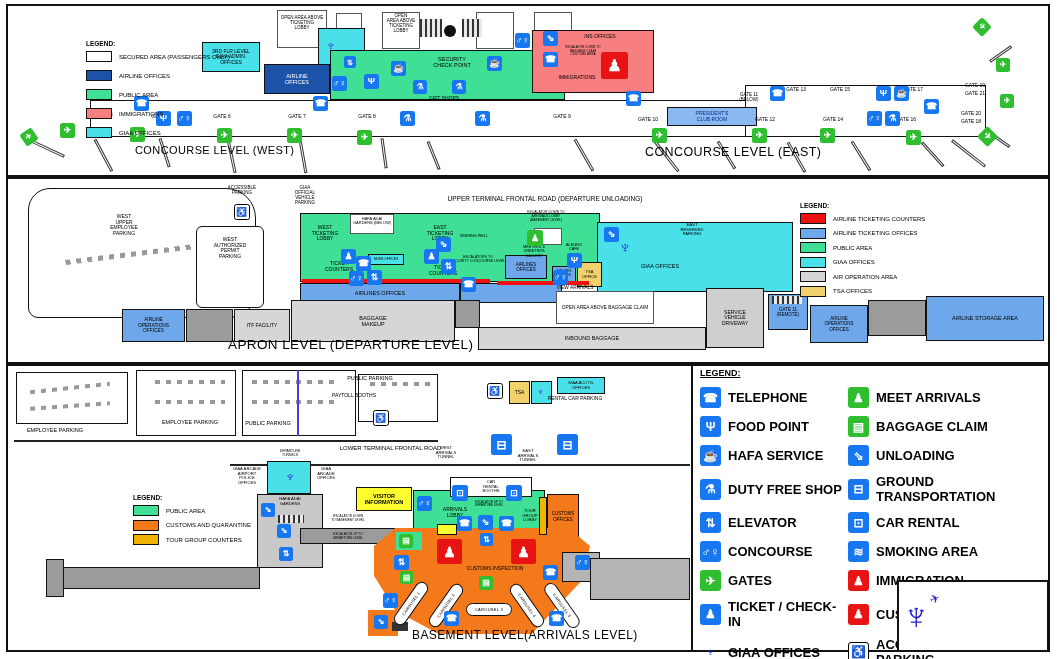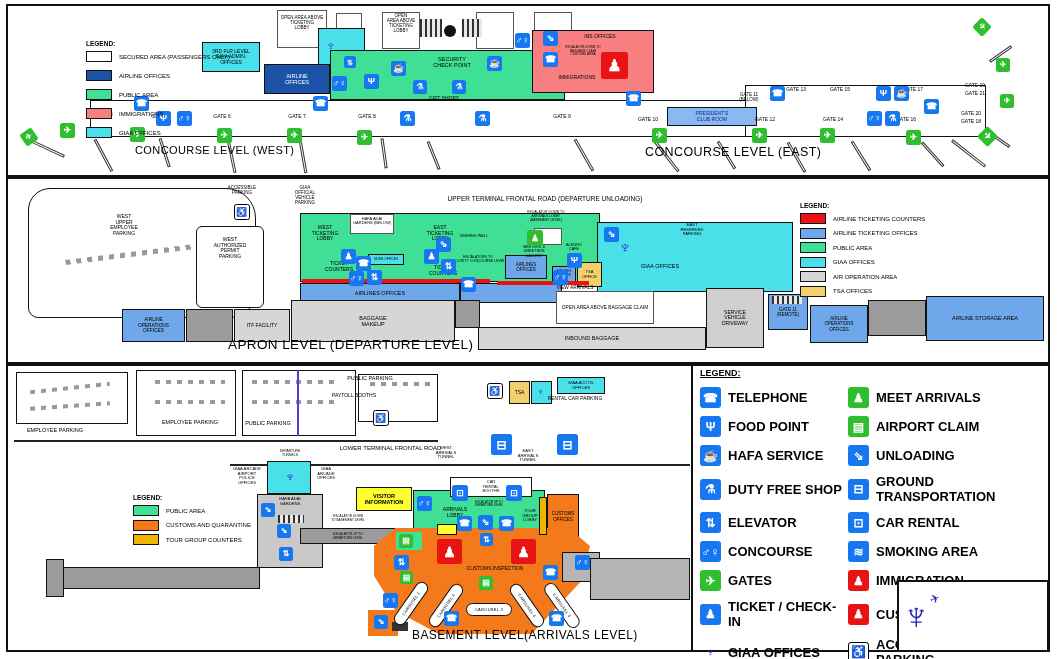--- a/index.html
+++ b/index.html
@@ -121,21 +121,21 @@
         <div class="lirow">
           <span class="li-ic" style="background: rgb(47, 190, 47); color: rgb(255, 255, 255);">♟</span>
           <span class="li-lb" style="white-space: pre-line;">MEET ARRIVALS</span>
         </div>
         <div class="lirow">
           <span class="li-ic" style="background: rgb(22, 119, 240); color: rgb(255, 255, 255);">Ψ</span>
           <span class="li-lb" style="white-space: pre-line;">FOOD POINT</span>
         </div>
         <div class="lirow">
           <span class="li-ic" style="background: rgb(47, 190, 47); color: rgb(255, 255, 255);">▤</span>
-          <span class="li-lb" style="white-space: pre-line;">AIRPORT CLAIM</span>
+          <span class="li-lb" style="white-space: pre-line;">BAGGAGE CLAIM</span>
         </div>
         <div class="lirow">
           <span class="li-ic" style="background: rgb(22, 119, 240); color: rgb(255, 255, 255);">☕</span>
           <span class="li-lb" style="white-space: pre-line;">HAFA SERVICE</span>
         </div>
         <div class="lirow">
           <span class="li-ic" style="background: rgb(22, 119, 240); color: rgb(255, 255, 255);">⇘</span>
           <span class="li-lb" style="white-space: pre-line;">UNLOADING</span>
         </div>
         <div class="lirow">

